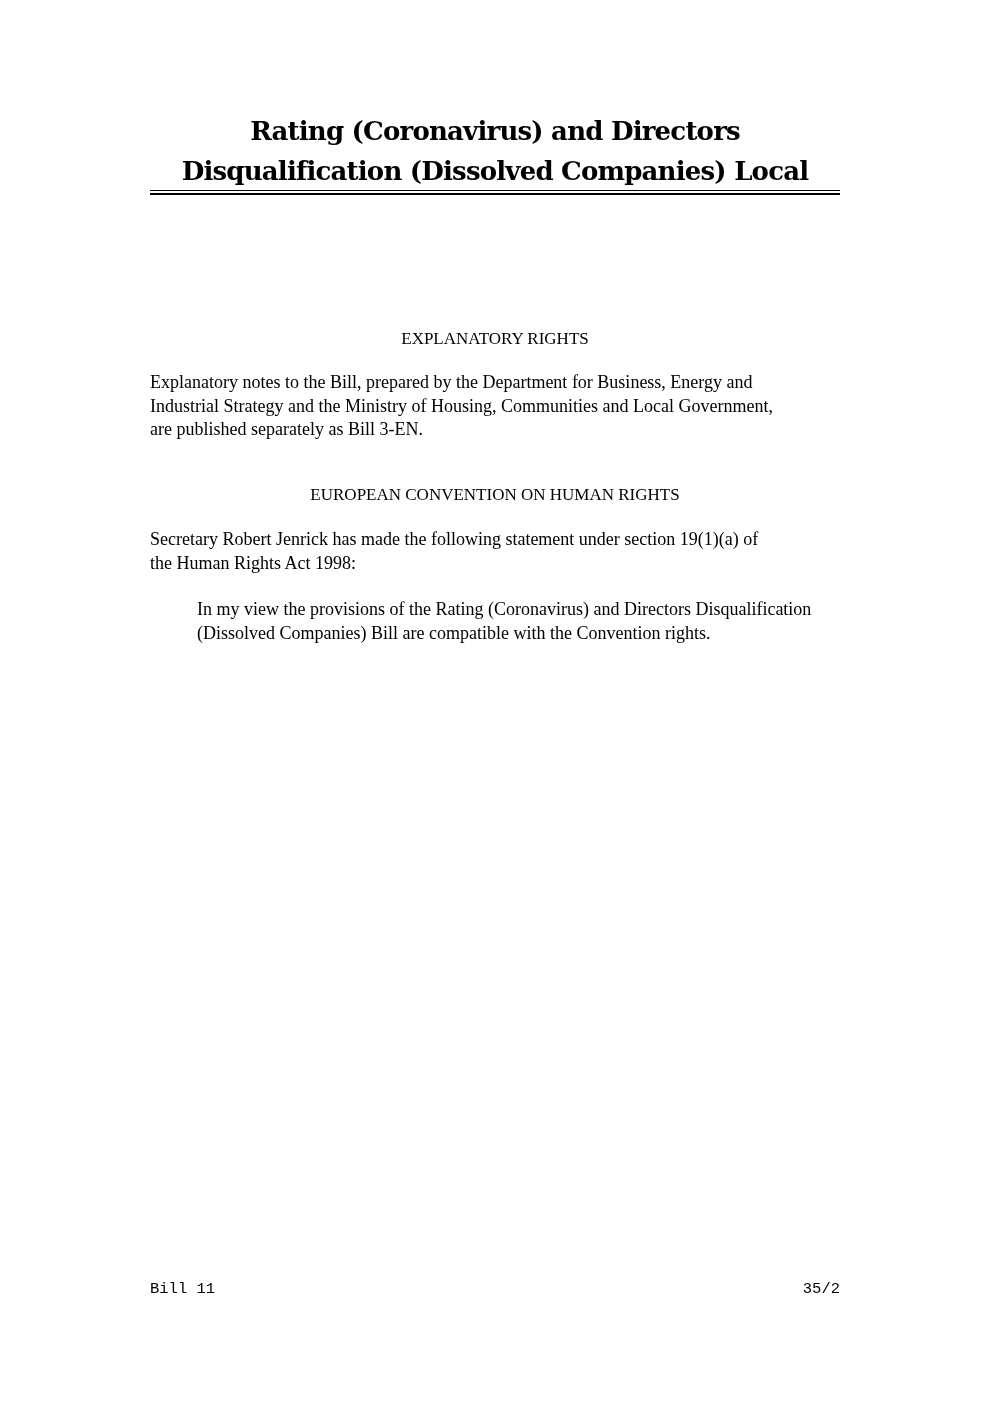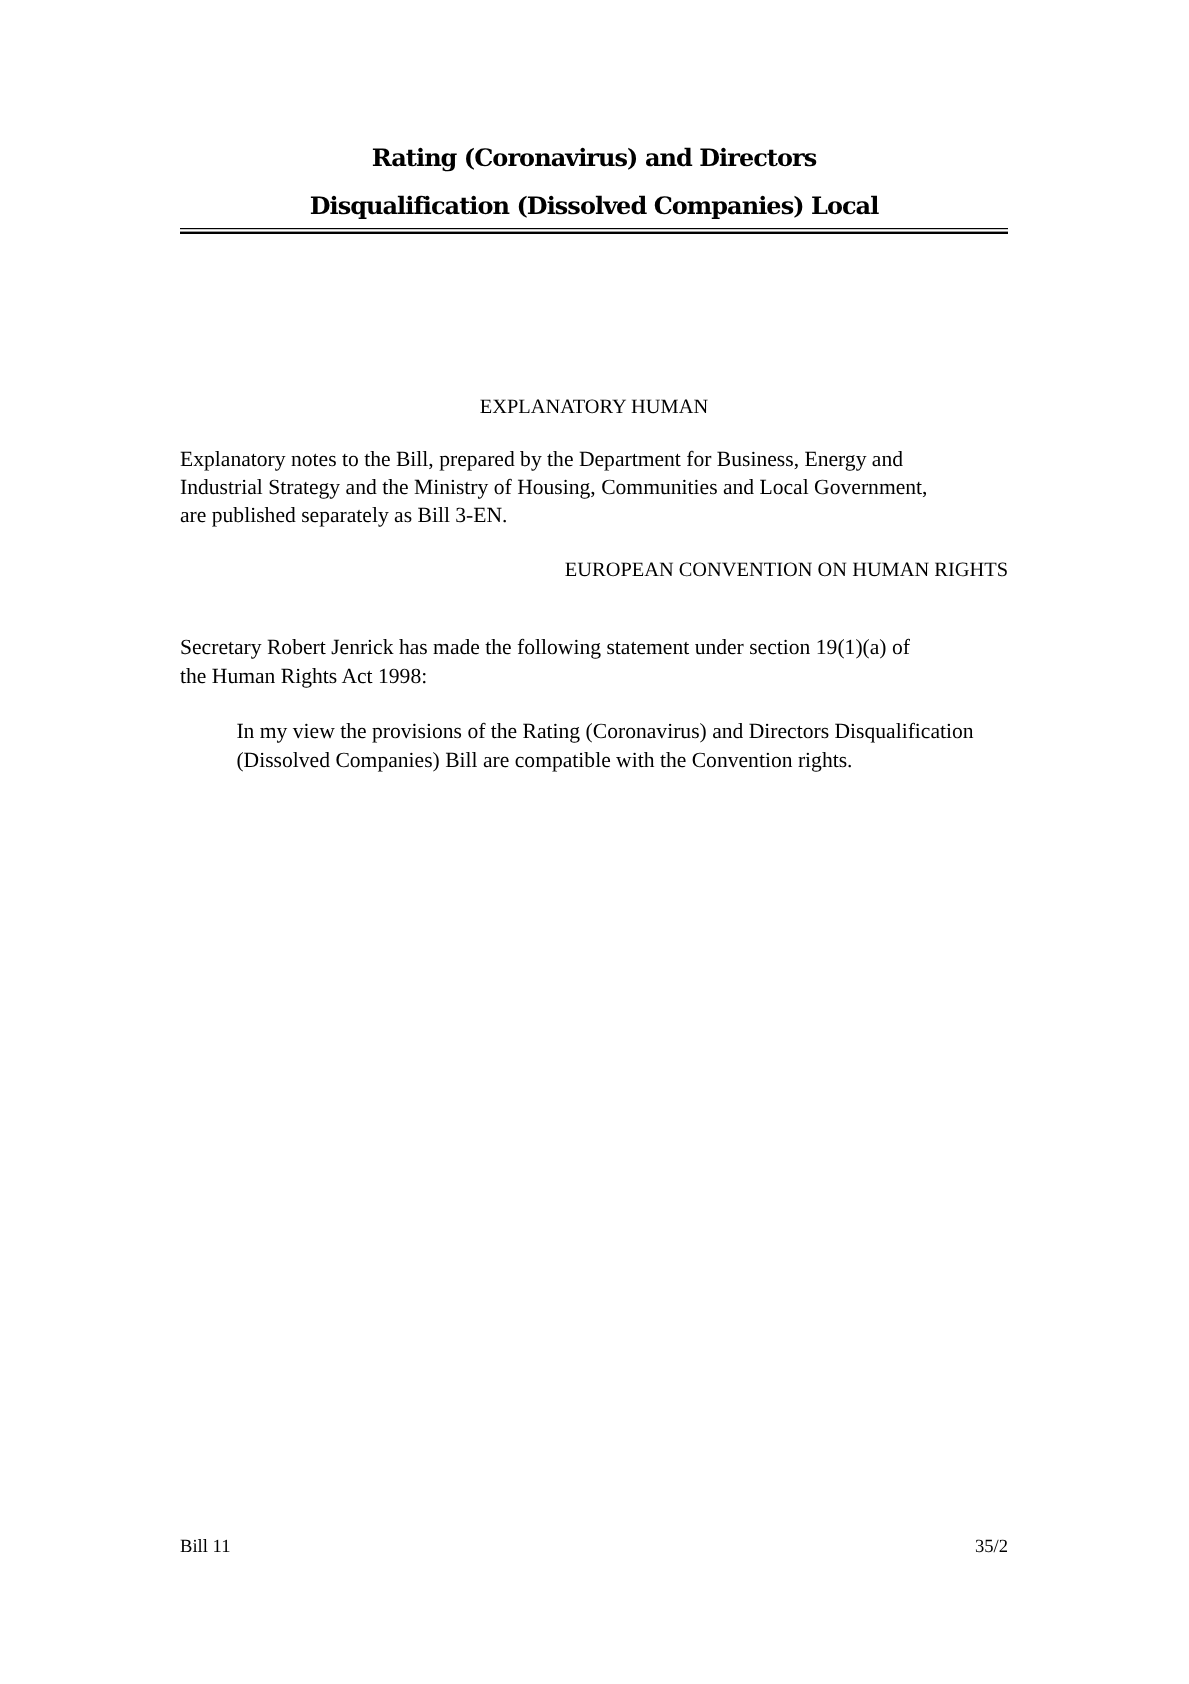--- a/index.html
+++ b/index.html
@@ -1,52 +1,52 @@
 <!DOCTYPE html>
 <html><head>
   <meta charset="utf-8">
   <style>
     html, body { margin: 0; padding: 0; background: #ffffff; }
     body { width: 991px; height: 1403px; position: relative; overflow: hidden; color: #000; font-family: "Liberation Serif", serif; }
     .title {
       position: absolute; left: 150px; width: 690px; top: 111px;
-      text-align: center; font-weight: bold; font-size: 20px; line-height: 40px;
+      text-align: center; font-weight: bold; font-size: 26px; line-height: 40px;
       font-family: "DejaVu Serif", serif; letter-spacing: -0.8px;
     }
     .rule-thin { position: absolute; left: 150px; width: 690px; top: 190px; height: 1px; background: #000; }
     .rule-thick { position: absolute; left: 150px; width: 690px; top: 193px; height: 2px; background: #000; }
     .heading {
       position: absolute; left: 150px; width: 690px; text-align: center;
       font-size: 17px; line-height: 22px;
     }
     .para {
       position: absolute; left: 150px; width: 700px;
       font-size: 18px; line-height: 23.5px;
     }
-    .footer { position: absolute; top: 1278px; font-size: 17px; line-height: 22px; font-family: Liberation Serif, serif; font-size: 15.5px; }
+    .footer { position: absolute; top: 1278px; font-size: 17px; line-height: 22px; font-family: Liberation Mono, monospace; font-size: 15.5px; }
   </style>
 </head>
 <body>
 
 <div class="title">
   <div>Rating (Coronavirus) and Directors</div>
   <div>Disqualification (Dissolved Companies) Local</div>
 </div>
 <div class="rule-thin"></div>
 <div class="rule-thick"></div>
 
-<div class="heading" style="top:328px;">EXPLANATORY HUMAN</div>
+<div class="heading" style="top:328px;">EXPLANATORY RIGHTS</div>
 
 <div class="para" style="top:371px;">
   <div>Explanatory notes to the Bill, prepared by the Department for Business, Energy and</div>
   <div>Industrial Strategy and the Ministry of Housing, Communities and Local Government,</div>
   <div>are published separately as Bill 3-EN.</div>
 </div>
 
-<div class="heading" style="top:464px;text-align:right;">EUROPEAN CONVENTION ON HUMAN RIGHTS</div>
+<div class="heading" style="top:484px;">EUROPEAN CONVENTION ON HUMAN RIGHTS</div>
 
 <div class="para" style="top:528px;">
   <div>Secretary Robert Jenrick has made the following statement under section 19(1)(a) of</div>
   <div>the Human Rights Act 1998:</div>
 </div>
 
 <div class="para" style="top:598px;margin-left:47px;">
   <div>In my view the provisions of the Rating (Coronavirus) and Directors Disqualification</div>
   <div>(Dissolved Companies) Bill are compatible with the Convention rights.</div>
 </div>

